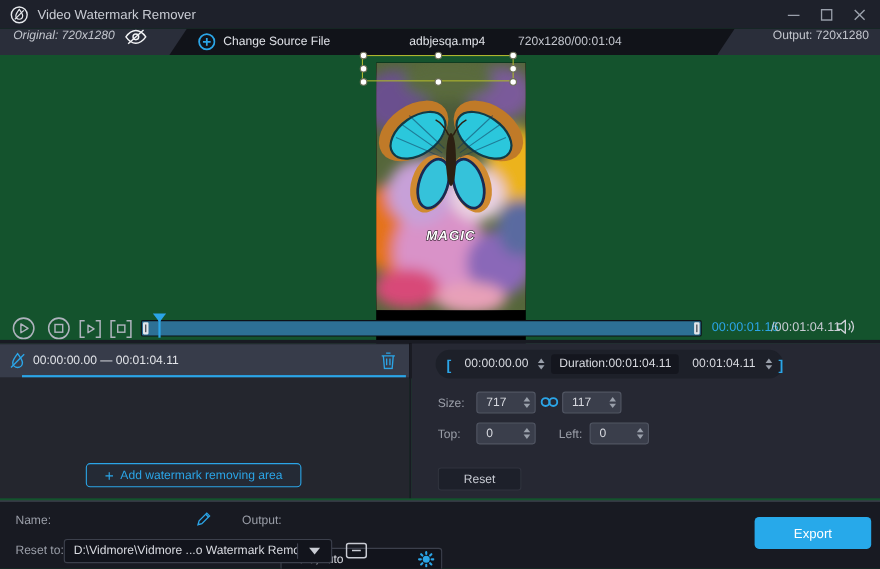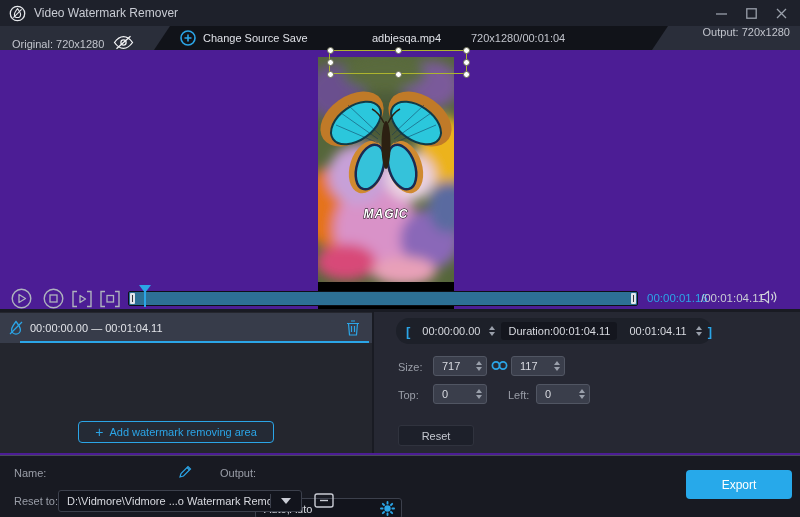--- a/index.html
+++ b/index.html
@@ -1,39 +1,39 @@
 <!DOCTYPE html>
 <html><head>
 <meta charset="utf-8">
 <style>
   * { margin:0; padding:0; box-sizing:border-box; }
   html,body { background:#15171e; }
   body { font-family:"Liberation Sans", sans-serif; }
-  #stage { position:relative; width:800px; height:517px; background:#4c1d95; overflow:hidden;
+  #stage { position:relative; width:800px; height:517px; background:#14532d; overflow:hidden;
            font-family:"Liberation Sans", sans-serif; color:#d8dae0; }
   .abs { position:absolute; }
 
   
   .titlebar { left:0; top:0; width:800px; height:26px; background:#1e212b; display:flex; align-items:center; }
   .app-logo { margin-left:9px; width:17px; height:17px; }
   .title-text { margin-left:8px; font-size:12px; color:#c9ccd4; }
   .winbtn { width:30px; height:26px; display:flex; align-items:center; justify-content:center; color:#9aa0ab; }
   .winbtns { position:absolute; right:4px; top:0; display:flex; }
 
   
   .toolbar { left:0; top:26px; width:800px; height:24px; background:#111319; }
   .tab-left { position:absolute; left:0; top:0; width:170px; height:24px; background:#2a2e3a;
-              clip-path:polygon(0 0,100% 0,calc(100% - 16px) 100%,0 100%); display:flex; align-items:flex-end; }
+              clip-path:polygon(0 0,100% 0,calc(100% - 16px) 100%,0 100%); display:flex; align-items:flex-start;font-style:italic; }
   .tab-right { position:absolute; right:0; top:0; width:148px; height:24px; background:#2a2e3a;
                clip-path:polygon(16px 0,100% 0,100% 100%,0 100%); display:flex; align-items:flex-start; justify-content:flex-end; }
   .tb-text { font-size:11px; color:#c2c5cd; }
   .tb-text-bright { font-size:11px; color:#dfe1e7; }
 
   
-  .video-frame { left:318px; top:57px; width:136px; height:287px; background:#000; overflow:hidden; }
+  .video-frame { left:342px; top:57px; width:136px; height:287px; background:#000; overflow:hidden; }
   .sel-box { left:329px; top:50px; width:138px; height:24px; border:1px solid #adb52e; background:transparent; }
   .handle { position:absolute; width:7px; height:7px; border-radius:50%; background:#fff; border:1px solid #6a6d55; }
 
   
   .pbtn { position:absolute; width:22px; height:22px; color:#aeb3bd; display:flex; align-items:center; justify-content:center; }
   .timeline { left:128px; top:291px; width:510px; height:15px; background:#2d7095; border:1px solid #0d1017; border-radius:2px; }
   .grip { position:absolute; top:293px; width:5px; height:11px; background:#e2e5ea; border-radius:1px; }
   .grip::after { content:""; position:absolute; left:2px; top:2px; width:1px; height:7px; background:#30343e; }
   .playhead-line { left:144px; top:288px; width:2px; height:19px; background:#2ba5e7; }
   .playhead-tri { left:139px; top:285px; width:0; height:0; border-left:6px solid transparent; border-right:6px solid transparent; border-top:8px solid #2ba5e7; }
@@ -125,21 +125,21 @@
       <svg width="21" height="15" viewBox="0 0 21 15" style="margin-left:9px">
         <path d="M1.5 7.5c3-4.3 6-5.8 9-5.8s6 1.5 9 5.8c-3 4.3-6 5.8-9 5.8s-6-1.5-9-5.8z" fill="none" stroke="#f2f3f5" stroke-width="1.3"></path>
         <circle cx="10.5" cy="7.5" r="2.6" fill="none" stroke="#f2f3f5" stroke-width="1.3"></circle>
         <line x1="3.5" y1="13.7" x2="17.5" y2="1.3" stroke="#f2f3f5" stroke-width="1.3"></line>
       </svg>
     </div>
     <svg class="abs" style="left:180px; top:4px" width="16" height="16" viewBox="0 0 16 16">
       <circle cx="8" cy="8" r="7" fill="none" stroke="#2ba5e7" stroke-width="1.6"></circle>
       <path d="M8 4.5v7M4.5 8h7" stroke="#2ba5e7" stroke-width="1.6"></path>
     </svg>
-    <span class="abs tb-text-bright" style="left:203px; top:6px">Change Source Save</span>
+    <span class="abs tb-text-bright" style="left:203px; top:6px">Change Source File</span>
     <span class="abs tb-text-bright" style="left:372px; top:6px">adbjesqa.mp4</span>
     <span class="abs tb-text" style="left:471px; top:6px">720x1280/00:01:04</span>
     <div class="tab-right">
       <span class="tb-text" style="margin-right:10px">Output: 720x1280</span>
     </div>
   </div>
 
   <div class="abs video-frame">
     <svg width="136" height="225" viewBox="0 0 136 225">
       <defs>

